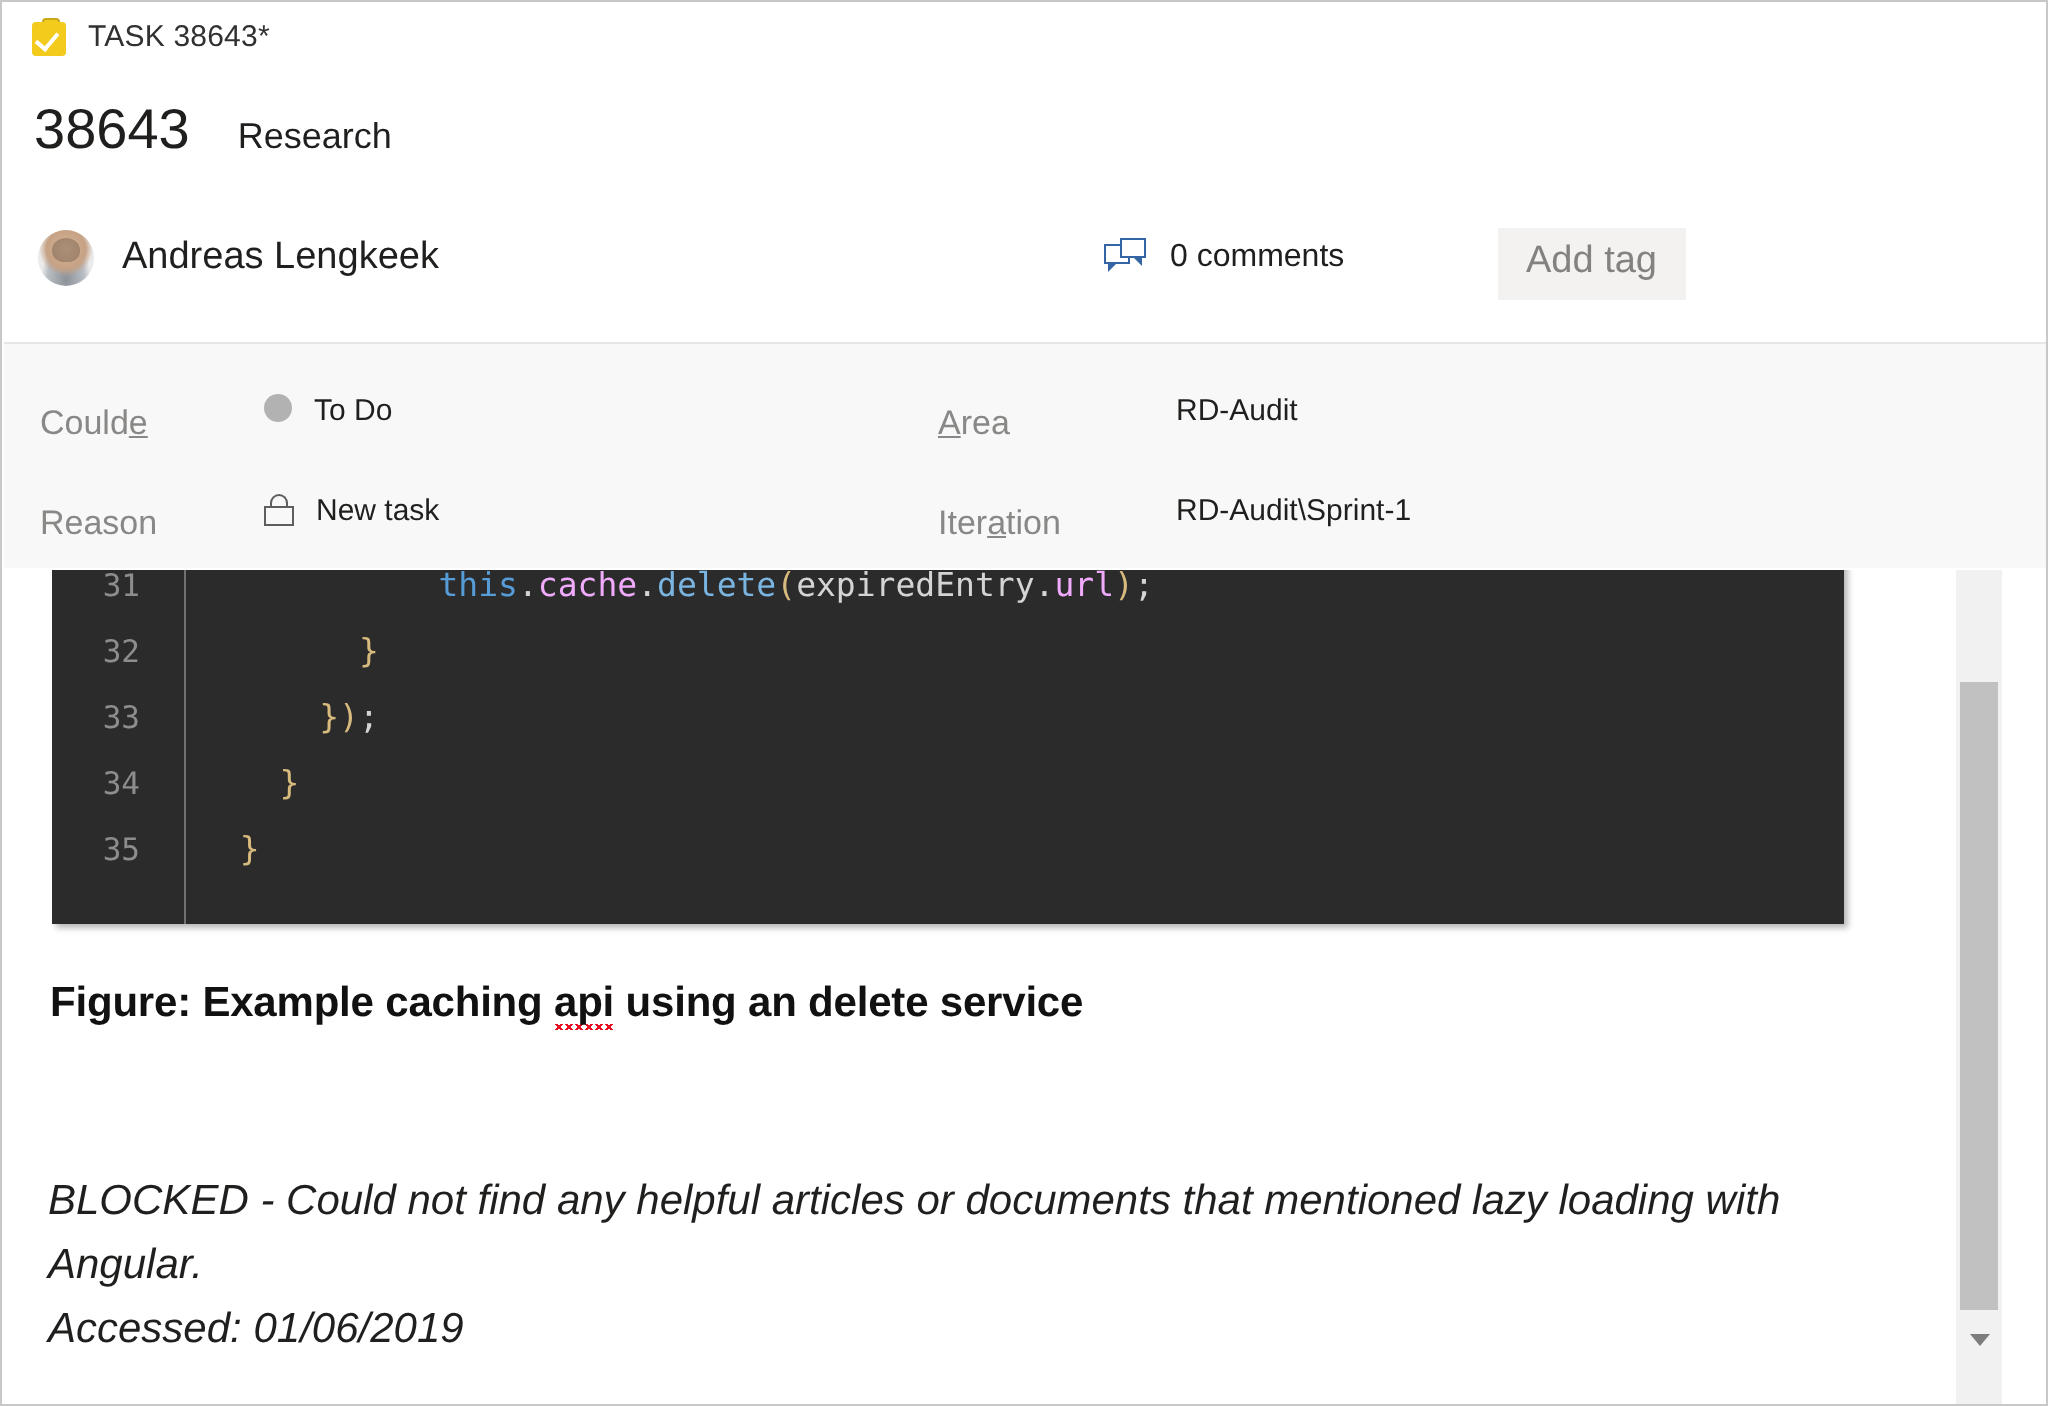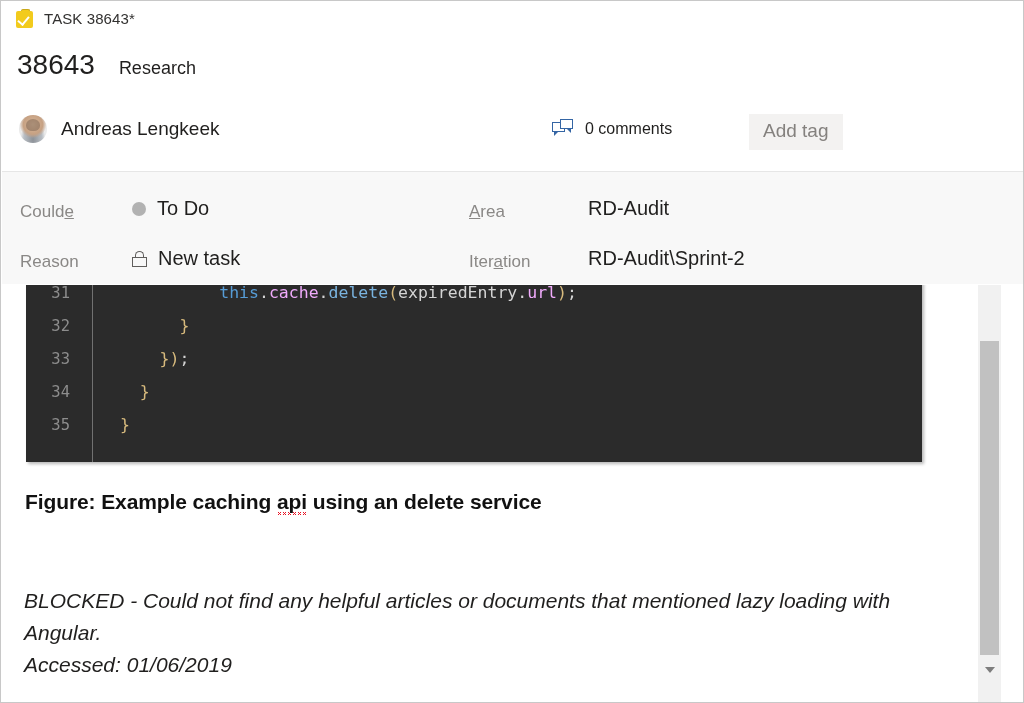--- a/index.html
+++ b/index.html
@@ -220,25 +220,25 @@
     position: absolute;
     font-size: 17px;
     color: #8a8886;
     white-space: nowrap;
   }
   .field-label .acc {
     text-decoration: underline;
   }
   .field-value {
     position: absolute;
-    font-size: 20px;
-    color: #201f1e;
-    white-space: nowrap;
-    display: flex;
-    align-items: center;
+    font-size: 15px;
+    color: #201f1e;
+    white-space: nowrap;
+    display: flex;
+    align-items: flex-start;
   }
   .state-dot {
     width: 14px;
     height: 14px;
     border-radius: 50%;
     background: #b2b2b2;
     margin-right: 11px;
     flex: 0 0 auto;
   }
   .lock-icon {
@@ -440,21 +440,21 @@
         <span class="shackle"></span>
         <span class="body"></span>
       </span>
       <span>New task</span>
     </div>
 
     <div class="field-label" style="left:467px; top:30px;"><span></span><span class="acc">A</span><span>rea</span></div>
     <div class="field-value" style="left:586px; top:25px;">RD-Audit</div>
 
     <div class="field-label" style="left:467px; top:80px;"><span>Iter</span><span class="acc">a</span><span>tion</span></div>
-    <div class="field-value" style="left:586px; top:75px;">RD-Audit\Sprint-2</div>
+    <div class="field-value" style="left:586px; top:75px;">RD-Audit\Sprint-1</div>
   </div>
 
   <div class="desc">
 
     <div class="code-block">
       <div class="code-gutter-line"></div>
       <div id="code-lines">
           <div class="code-line">
             <span class="ln">31</span>
             <span class="code-text"><span>            </span><span class="tok-kw">this</span><span class="tok-punct">.</span><span class="tok-prop">cache</span><span class="tok-punct">.</span><span class="tok-fn">delete</span><span class="tok-paren">(</span><span>expiredEntry</span><span class="tok-punct">.</span><span class="tok-prop">url</span><span class="tok-paren">)</span><span class="tok-punct">;</span></span>

